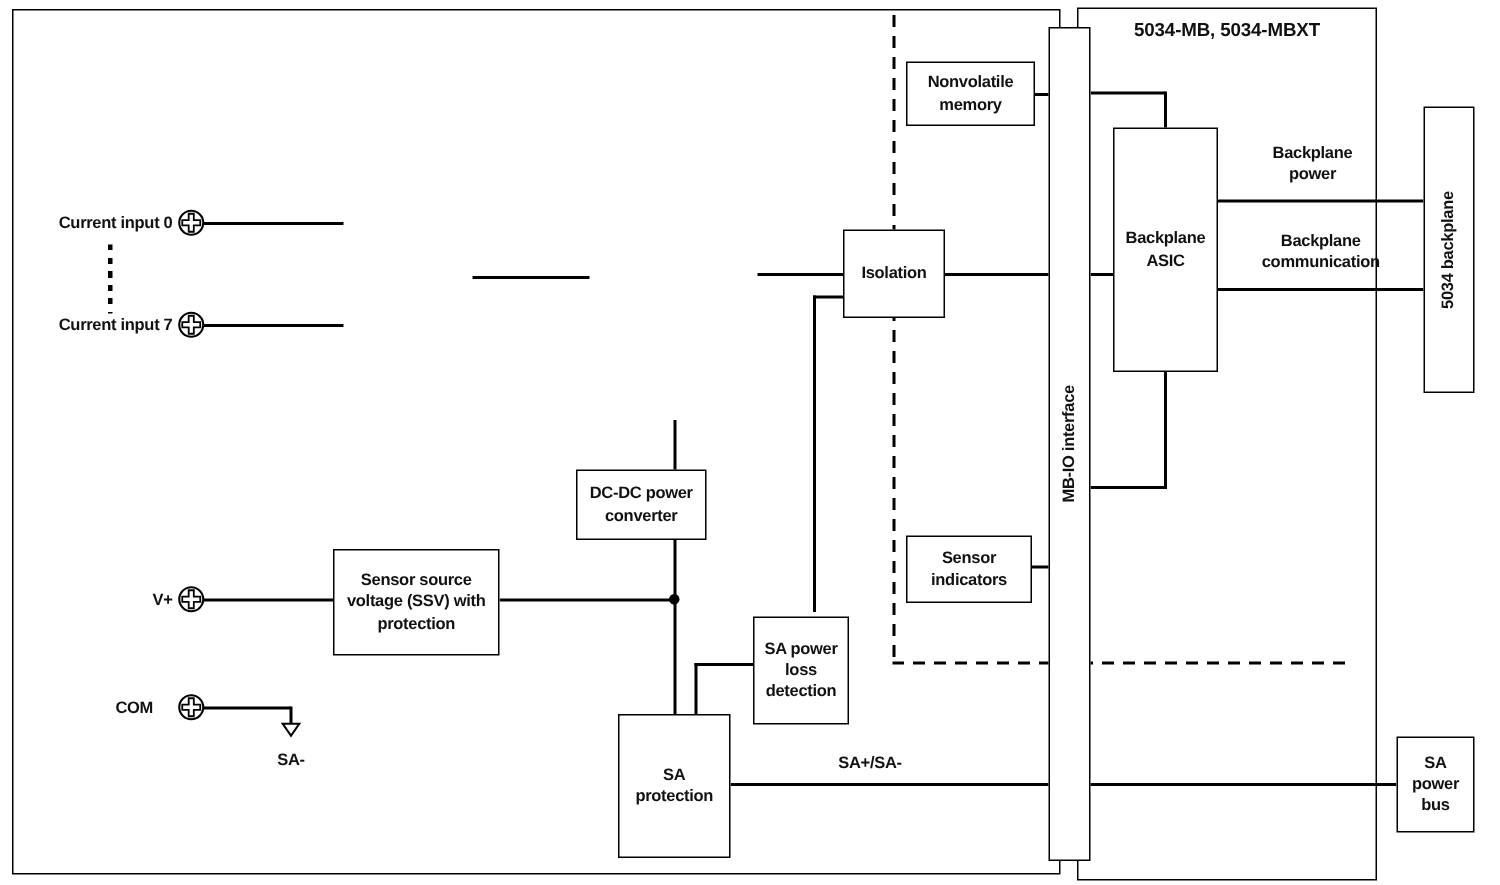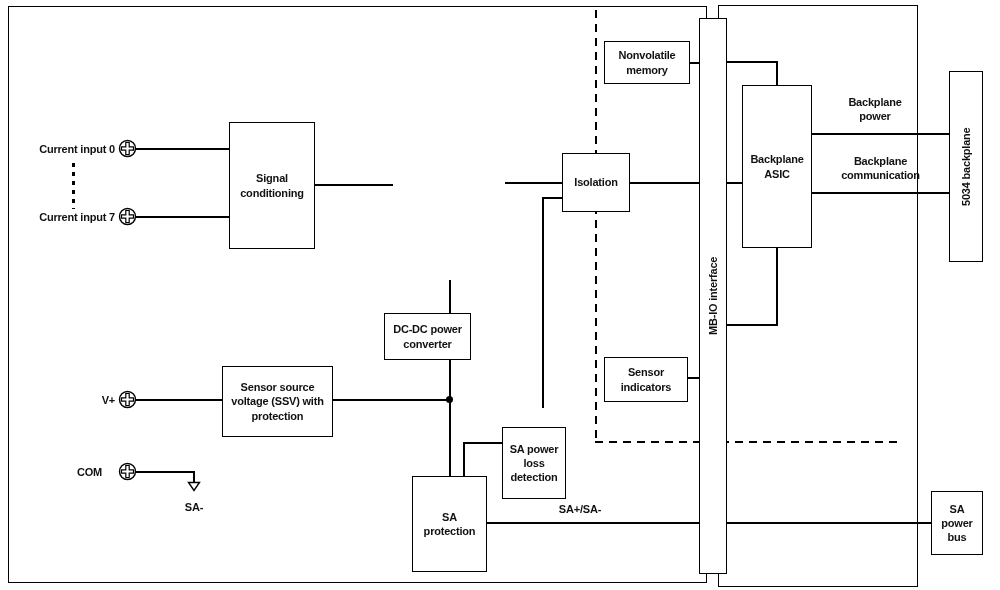--- a/index.html
+++ b/index.html
@@ -35,20 +35,21 @@
 </head>
 <body>
 
 <div id="stage">
 
   <div class="dash-v" style="left:595px;top:10px;height:432px;"></div>
   <div class="dash-h" style="left:595px;top:441px;width:305px;"></div>
 
   <div class="box outer" style="left:8px;top:6px;width:699px;height:577px;"></div>
   <div class="box outer" style="left:718px;top:5px;width:200px;height:582px;"></div>
+  <div class="label title" style="left:718px;top:12px;width:200px;">5034-MB, 5034-MBXT</div>
 
   <div class="h-line" style="left:136px;top:148px;width:93px;"></div>
   <div class="h-line" style="left:136px;top:216px;width:93px;"></div>
   <div class="h-line" style="left:315px;top:184px;width:78px;"></div>
   <div class="h-line" style="left:505px;top:182px;width:57px;"></div>
   <div class="h-line" style="left:630px;top:182px;width:80px;"></div>
   <div class="h-line" style="left:727px;top:182px;width:15px;"></div>
   <div class="h-line" style="left:690px;top:62px;width:12px;"></div>
   <div class="h-line" style="left:727px;top:61px;width:50px;"></div>
   <div class="v-line" style="left:776px;top:61px;height:25px;"></div>
@@ -64,28 +65,26 @@
   <div class="h-line" style="left:463px;top:442px;width:39px;"></div>
   <div class="v-line" style="left:463px;top:442px;height:35px;"></div>
   <div class="h-line" style="left:487px;top:522px;width:444px;"></div>
   <div class="h-line" style="left:812px;top:133px;width:137px;"></div>
   <div class="h-line" style="left:812px;top:192px;width:137px;"></div>
   <div class="h-line" style="left:136px;top:471px;width:58px;"></div>
   <div class="v-line" style="left:193px;top:471px;height:11px;"></div>
 
   <div class="dot" style="left:446px;top:396px;"></div>
 
-  <div class="box" style="left:229px;top:122px;width:86px;height:127px;">Signal
-conditioning</div>
   <div class="box" style="left:384px;top:313px;width:87px;height:47px;">DC-DC power
 converter</div>
   <div class="box" style="left:222px;top:366px;width:111px;height:71px;">Sensor source
 voltage (SSV) with
 protection</div>
-  <div class="box" style="left:502px;top:427px;width:64px;height:72px;">SA power
+  <div class="box" style="left:502px;top:411px;width:64px;height:72px;">SA power
 loss
 detection</div>
   <div class="box" style="left:412px;top:476px;width:75px;height:96px;">SA
 protection</div>
   <div class="box" style="left:562px;top:153px;width:68px;height:59px;">Isolation</div>
   <div class="box" style="left:604px;top:41px;width:86px;height:43px;">Nonvolatile
 memory</div>
   <div class="box" style="left:604px;top:357px;width:84px;height:45px;">Sensor
 indicators</div>
   <div class="box vert" style="left:699px;top:18px;width:28px;height:556px;">MB-IO interface</div>

